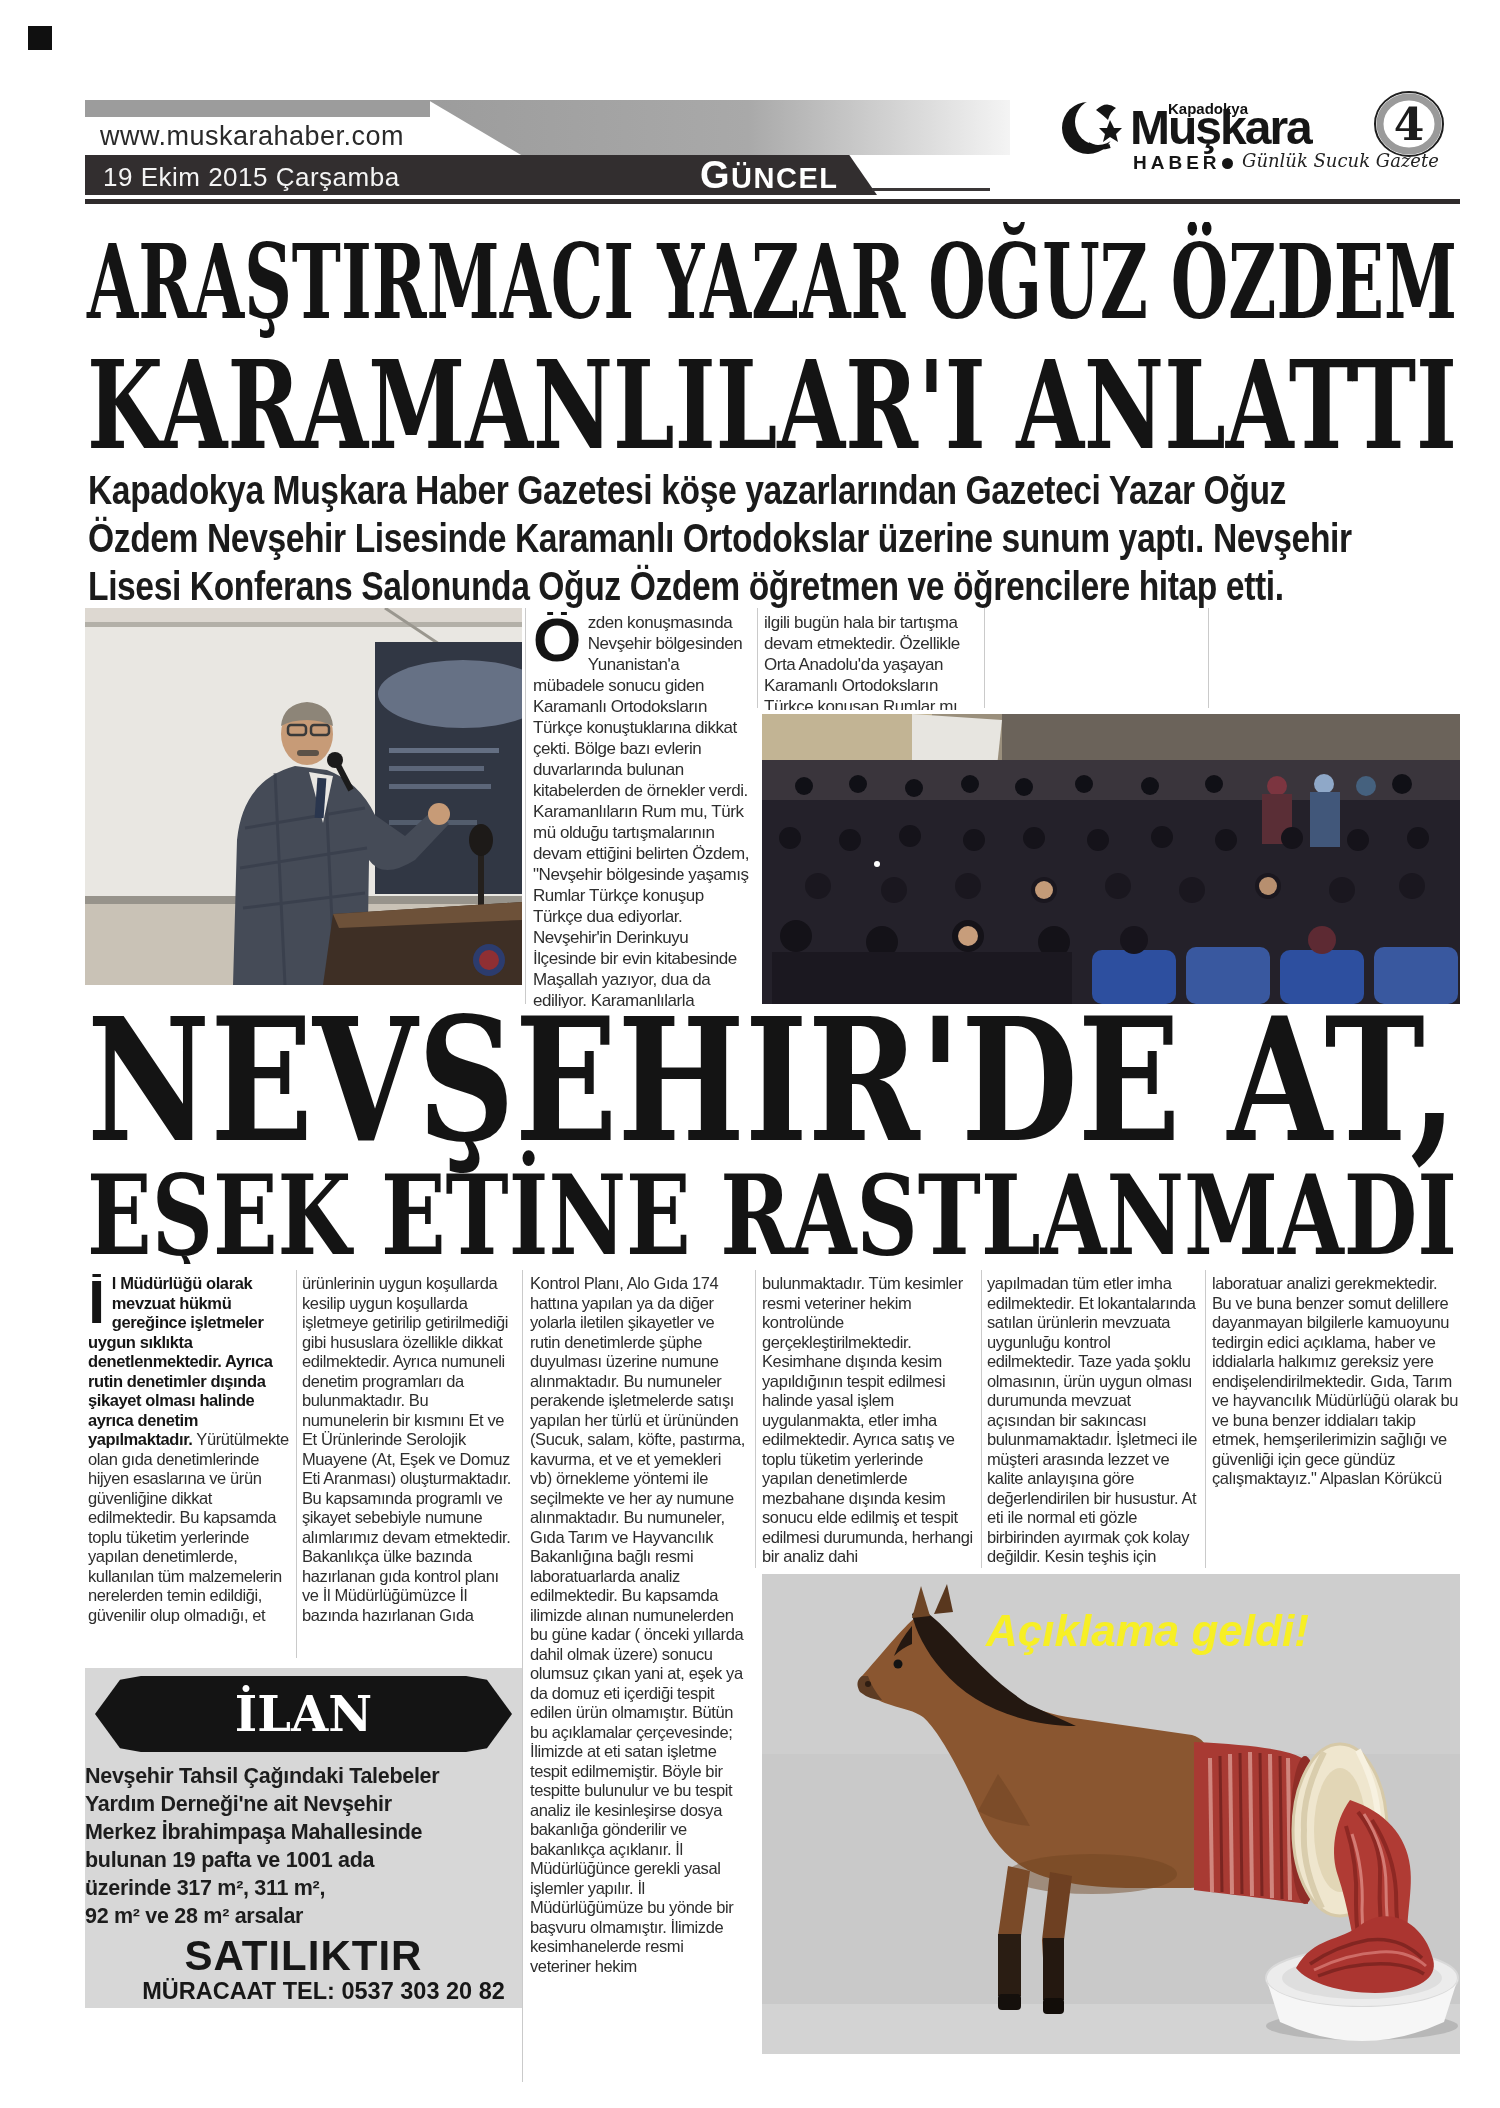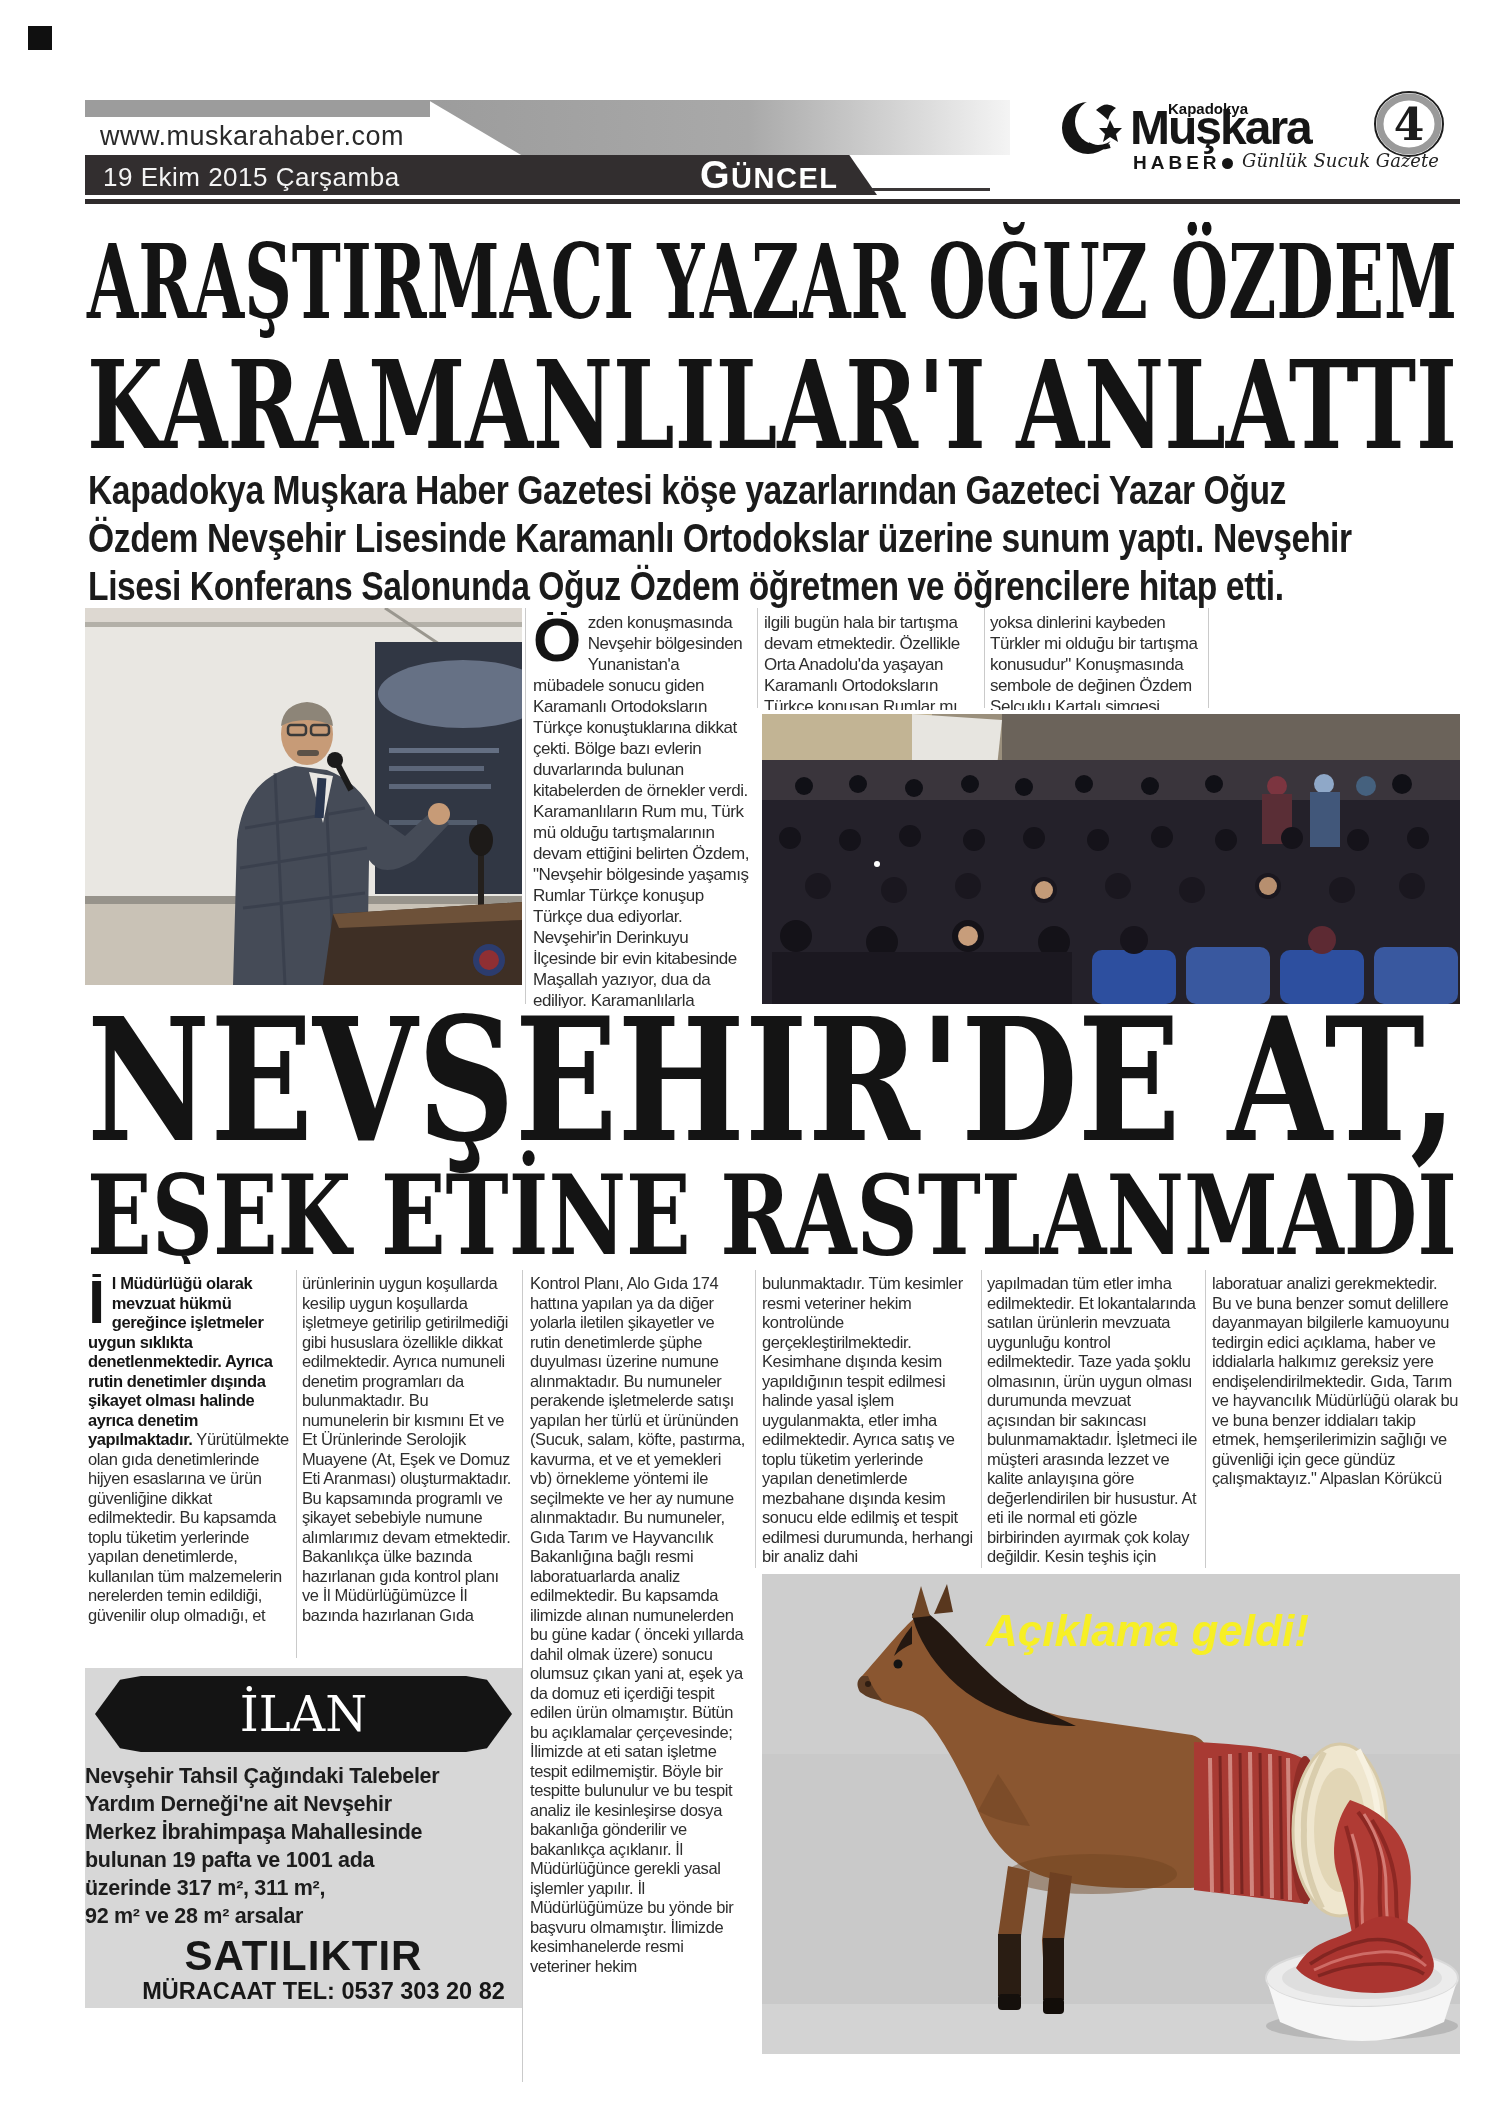--- a/index.html
+++ b/index.html
@@ -28,21 +28,21 @@
   .col{font-size:17px;line-height:21px;letter-spacing:-.45px;color:#2e2e2e;overflow:hidden;}
   .col2x{font-size:16.5px;line-height:19.5px;letter-spacing:-.4px;color:#2e2e2e;overflow:hidden;}
   .dc{float:left;font-weight:bold;color:#141414;font-size:62px;line-height:52px;padding:2px 7px 0 0;}
   .b{font-weight:bold;color:#161616;}
   .sep{background:#cacaca;width:1px;}
 
   
   .ilanbox{background:#d7d7d7;}
   .ribbon{background:#141414;
     clip-path:polygon(0 50%,6% 5%,11% 0,89% 0,94% 5%,100% 50%,94% 95%,89% 100%,11% 100%,6% 95%);}
-  .ilantitle{font-family:"DejaVu Serif",serif;font-weight:normal;font-size:48px;color:#fff;
+  .ilantitle{font-family:"DejaVu Serif",serif;font-weight:bold;font-size:48px;color:#fff;
              text-align:center;line-height:76px;}
   .ilanbody{font-size:21.5px;font-weight:bold;color:#1d1d1d;line-height:28px;white-space:pre;
             text-align:left;width:100%;letter-spacing:-.3px;}
   .ilansale{font-size:42px;font-weight:bold;color:#171717;text-align:center;width:100%;letter-spacing:1px;}
   .ilantel{font-size:23.5px;font-weight:bold;color:#171717;text-align:center;width:100%;}
 
   .caption-yellow{font-style:italic;font-weight:bold;}
 </style>
 </head>
 <body>
@@ -128,21 +128,20 @@
 
   <div class="abs sep" style="left:525px;top:608px;height:396px;"></div>
   <div class="abs sep" style="left:757px;top:608px;height:100px;"></div>
   <div class="abs sep" style="left:984px;top:608px;height:100px;"></div>
   <div class="abs sep" style="left:1208px;top:608px;height:100px;"></div>
 
   <div class="abs col" style="left:533px;top:612px;width:218px;height:396px;">
     <span class="dc">Ö</span><span>zden konuşmasında Nevşehir bölgesinden Yunanistan'a mübadele sonucu giden Karamanlı Ortodoksların Türkçe konuştuklarına dikkat çekti. Bölge bazı evlerin duvarlarında bulunan kitabelerden de örnekler verdi. Karamanlıların Rum mu, Türk mü olduğu tartışmalarının devam ettiğini belirten Özdem, "Nevşehir bölgesinde yaşamış Rumlar Türkçe konuşup Türkçe dua ediyorlar. Nevşehir'in Derinkuyu İlçesinde bir evin kitabesinde Maşallah yazıyor, dua da ediliyor. Karamanlılarla</span>
   </div>
   <div class="abs col" style="left:764px;top:612px;width:215px;height:98px;">ilgili bugün hala bir tartışma devam etmektedir. Özellikle Orta Anadolu'da yaşayan Karamanlı Ortodoksların Türkçe konuşan Rumlar mı</div>
-  <div class="abs col" style="left:990px;top:612px;width:212px;height:98px;">yoksa dinlerini kaybeden Türkler mi olduğu bir tartışma konusudur" Konuşmasında sembole de değinen Özdem Selçuklu Kartalı simgesi</div>
 
   <svg class="abs" style="left:762px;top:714px;" width="698" height="290" viewBox="0 0 698 290">
     <rect width="698" height="290" fill="#24212a"></rect>
     <rect x="0" y="0" width="698" height="52" fill="#9a8f7c"></rect>
     <rect x="0" y="0" width="170" height="62" fill="#c2b494"></rect>
     <polygon points="150,0 240,6 234,62 150,56" fill="#e7e5e0"></polygon>
     <rect x="240" y="0" width="458" height="46" fill="#6b635a"></rect>
     <rect x="0" y="46" width="698" height="40" fill="#3a353c"></rect>
 
     <g fill="#101016">

